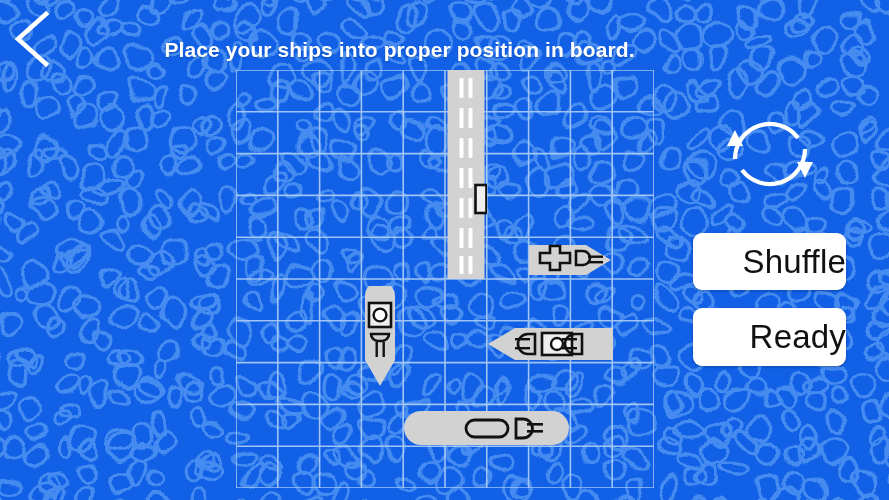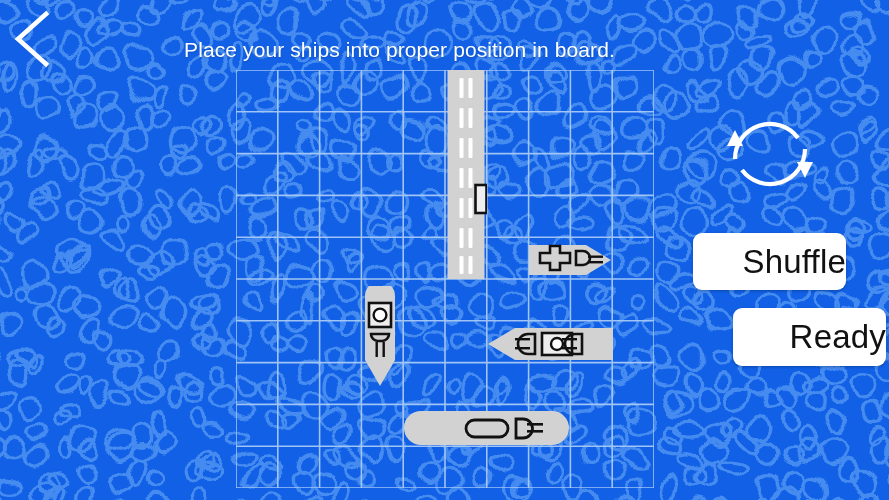--- a/index.html
+++ b/index.html
@@ -24,21 +24,21 @@
     cursor:pointer;
   }
   #back-btn svg { display:block; }
 
   
   #title {
     position:absolute; left:0; top:38px; width:889px;
     text-align:center;
     color:#ffffff;
     font-size:21px;
-    font-weight:400;
+    font-weight:700;
     letter-spacing:0.1px;
     text-shadow:0 1px 2px rgba(0,0,0,0.18);
     white-space:nowrap;
   }
   #title-inner { position:relative; left:-45px; }
 
   
   #board {
     position:absolute;
     left:236px; top:70px;
@@ -69,21 +69,21 @@
     font-size:33px;
     font-weight:400;
     text-align:right;
     line-height:57px;
     height:57px;
     cursor:pointer;
     box-shadow:0 1px 3px rgba(0,0,0,0.25);
     letter-spacing:0.2px;
   }
   #btn-shuffle { top:233px; }
-  #btn-ready   { top:308px; height:58px; line-height:58px;margin-left:40px; }
+  #btn-ready   { top:308px; height:58px; line-height:58px; }
 </style>
 </head>
 <body>
 
 <div id="water">
   <svg viewBox="0 0 889 500" preserveAspectRatio="none" aria-hidden="true">
     <defs>
       <filter id="caustic" x="0" y="0" width="100%" height="100%">
         <feTurbulence type="fractalNoise" baseFrequency="0.035 0.035" numOctaves="2" seed="7" result="noise"></feTurbulence>
         <feColorMatrix in="noise" type="matrix" values="0 0 0 0 0.29

